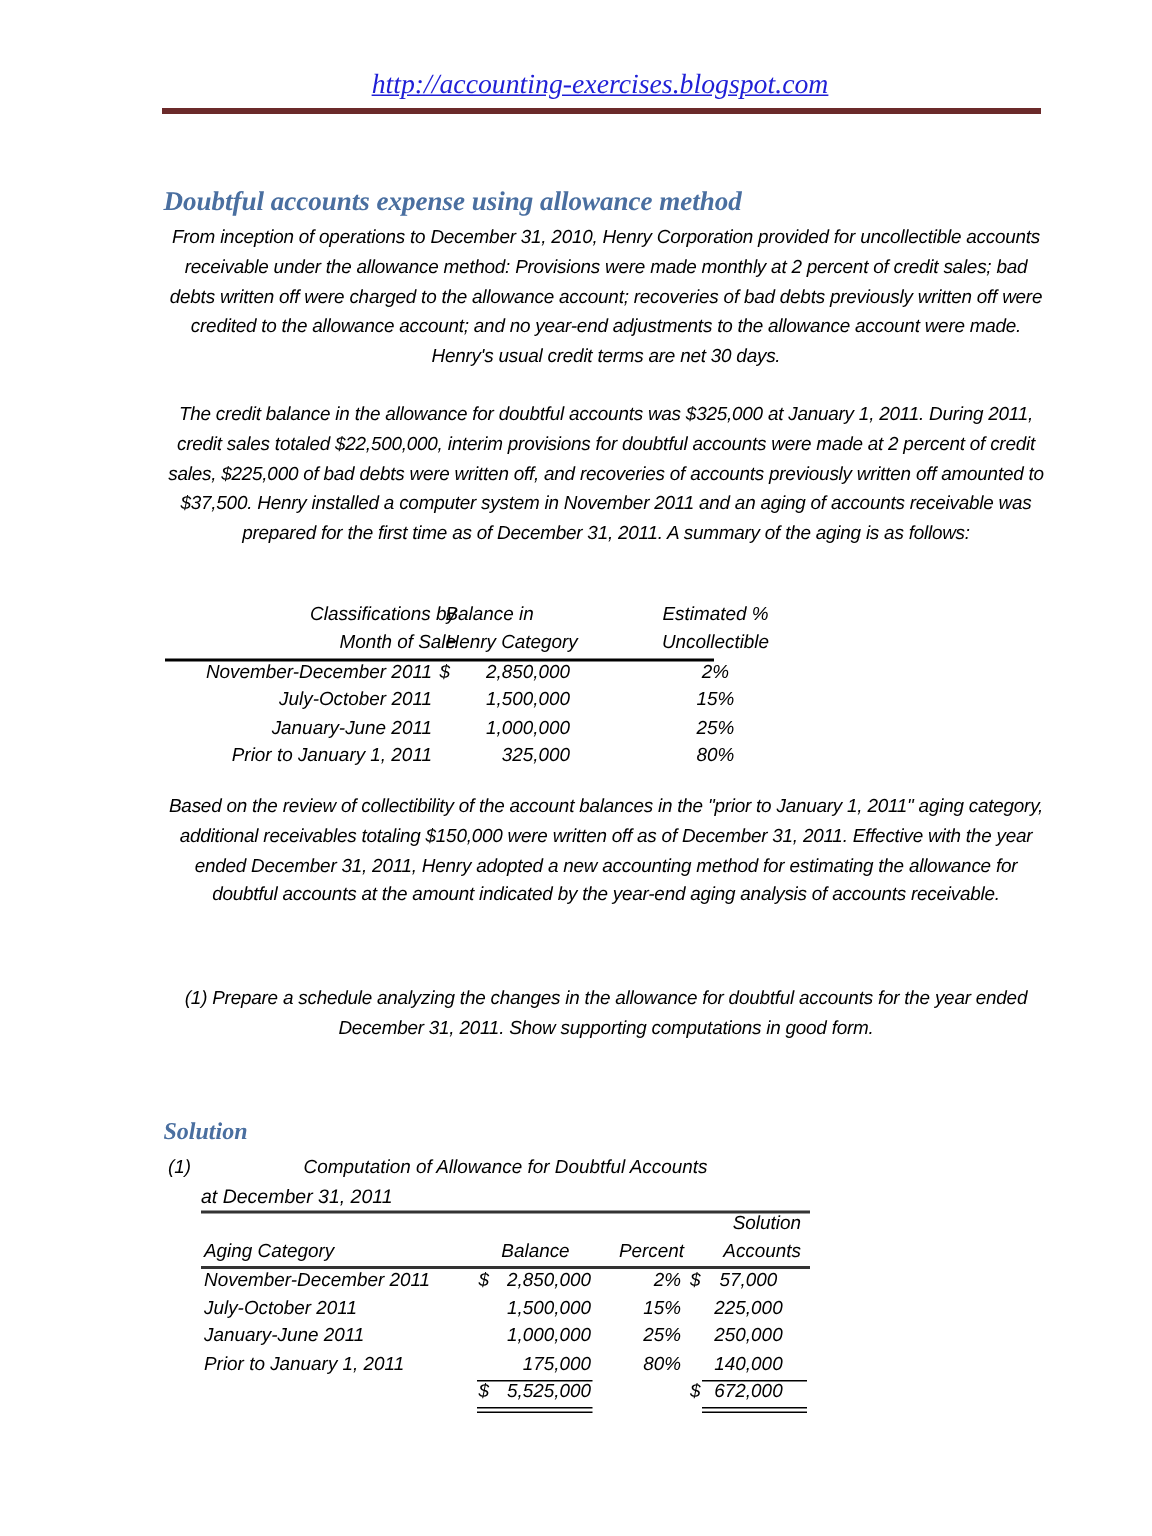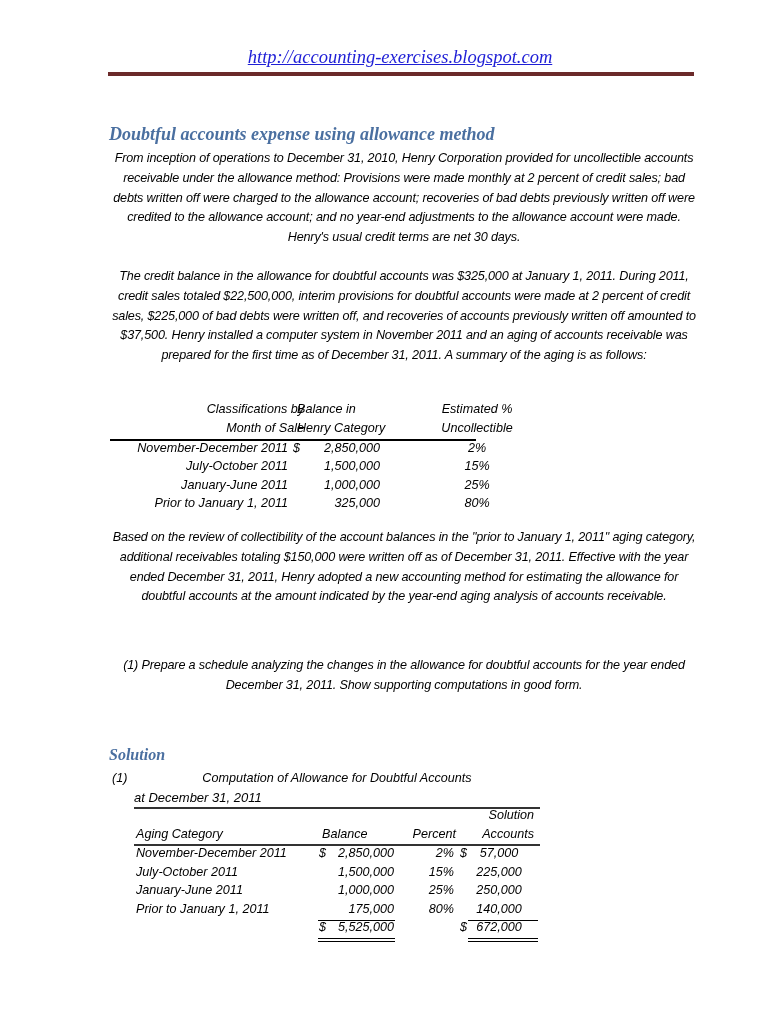--- a/index.html
+++ b/index.html
@@ -45,21 +45,21 @@
   .sol-rule1 { position: absolute; left: 118px; width: 406px; top: 807px; height: 1.5px; background: #333; }
 
   .comp { position: absolute; left: 118px; top: 808px; width: 406px; font-size: 12.6px; }
   .comp .row { position: relative; height: 18.6px; }
   .comp .ca { position: absolute; left: 2px; }
   .comp .cbs { position: absolute; left: 185px; }
   .comp .cb { position: absolute; left: 190px; width: 70px; text-align: right; }
   .comp .cp { position: absolute; left: 268px; width: 52px; text-align: right; }
   .comp .cds { position: absolute; left: 326px; }
   .comp .cd { position: absolute; left: 334px; width: 62px; text-align: center; }
-  .comp .hb { position: absolute; left: 188px; width: 70px; text-align: left; }
+  .comp .hb { position: absolute; left: 188px; width: 70px; text-align: center; }
   .comp .hp { position: absolute; left: 262px; width: 60px; text-align: right; }
   .comp .hd { position: absolute; left: 332px; width: 68px; text-align: right; }
   .comp .hdr-rule { position: absolute; left: 0; width: 406px; top: 36px; height: 1.5px; background: #333; }
   .comp .sub-rule-b { position: absolute; left: 184px; width: 77px; height: 1px; background: #000; }
   .comp .sub-rule-d { position: absolute; left: 334px; width: 70px; height: 1px; background: #000; }
   .comp .dbl-b { position: absolute; left: 184px; width: 77px; height: 4px;
                  border-top: 1px solid #000; border-bottom: 1px solid #000; box-sizing: border-box; }
   .comp .dbl-d { position: absolute; left: 334px; width: 70px; height: 4px;
                  border-top: 1px solid #000; border-bottom: 1px solid #000; box-sizing: border-box; }
 </style>

